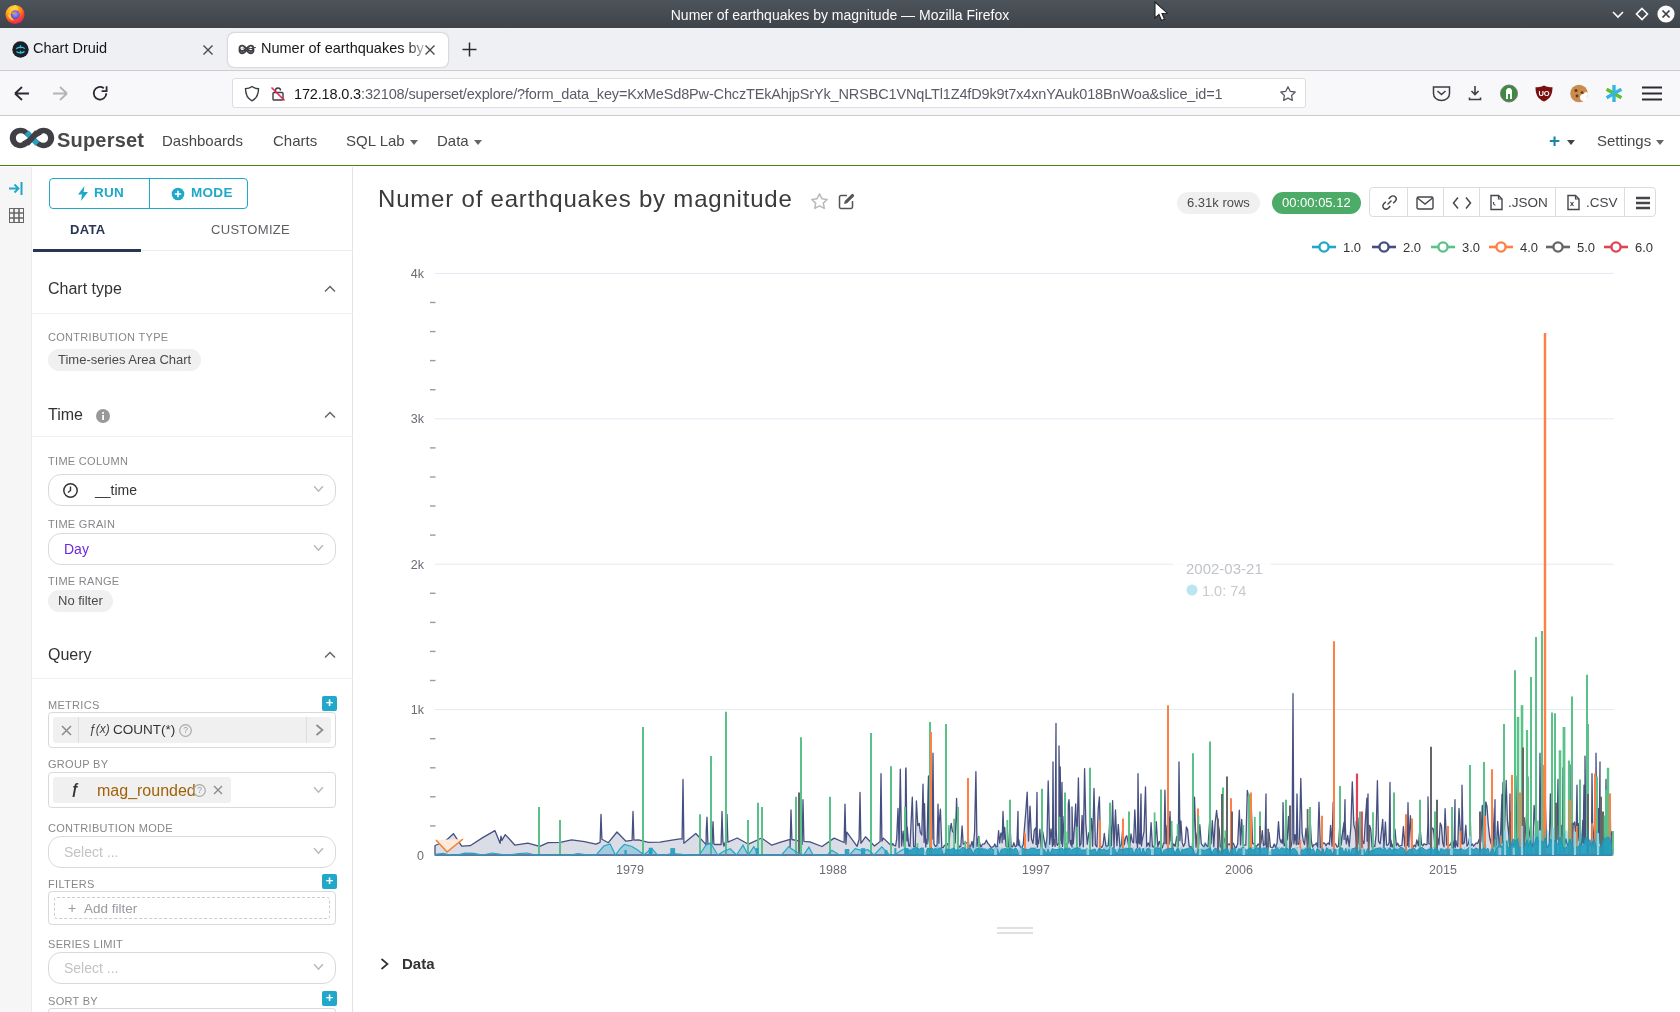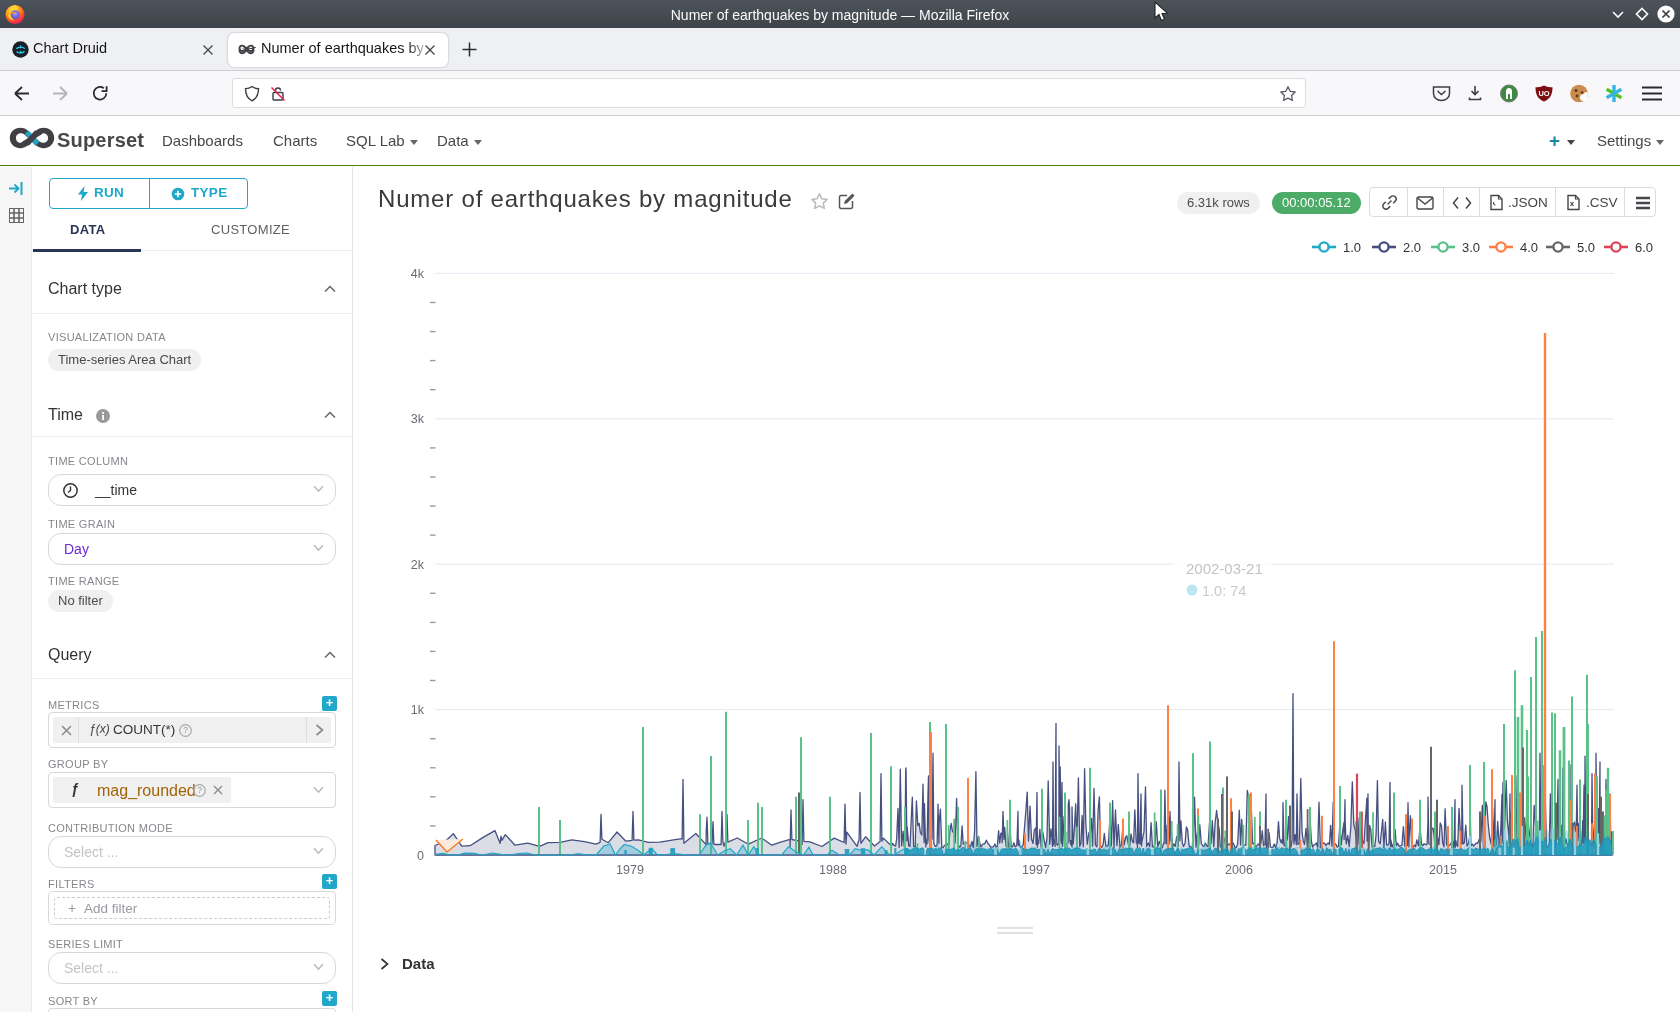--- a/index.html
+++ b/index.html
@@ -96,20 +96,21 @@
  </svg>
  <div class="urlfield">
   <svg class="abs" style="left:11px;top:6px" width="16" height="17" viewBox="0 0 16 17">
         <path d="M8 1.5 C10 3 12.5 3.6 14.5 3.6 C14.5 9.5 12.5 13.7 8 15.8 C3.5 13.7 1.5 9.5 1.5 3.6 C3.5 3.6 6 3 8 1.5 Z" fill="none" stroke="#3e3d45" stroke-width="1.4"></path>
       </svg>
   <svg class="abs" style="left:36px;top:6px" width="18" height="18" viewBox="0 0 18 18">
         <rect x="4" y="7.5" width="10" height="7.5" rx="1" fill="none" stroke="#3e3d45" stroke-width="1.4"></rect>
         <path d="M6.5 7.5 L6.5 5.5 A2.5 2.5 0 0 1 11.5 5.5" fill="none" stroke="#3e3d45" stroke-width="1.4"></path>
         <path d="M2.5 2.5 L15.5 15.5" stroke="#e22850" stroke-width="1.6"></path>
       </svg>
+  <div class="abs" style="left:61px;top:6.5px;font-size:14.5px;color:#15141a;letter-spacing:-0.15px">172.18.0.3<span style="color:#5b5b66">:32108/superset/explore/?form_data_key=KxMeSd8Pw-ChczTEkAhjpSrYk_NRSBC1VNqLTl1Z4fD9k9t7x4xnYAuk018BnWoa&amp;slice_id=1</span></div>
   <svg class="abs" style="left:1046px;top:6px" width="18" height="18" viewBox="0 0 18 18">
         <path d="M9 1.8 L11.2 6.3 L16.2 7 L12.6 10.5 L13.4 15.4 L9 13.1 L4.6 15.4 L5.4 10.5 L1.8 7 L6.8 6.3 Z" fill="none" stroke="#5b5b66" stroke-width="1.3" stroke-linejoin="round"></path>
       </svg>
  </div>
 
  <svg class="abs" style="left:1430px;top:83px;top:12px" width="240" height="22" viewBox="0 0 240 22">
   <path d="M3.5 4 L19.5 4 C19.5 4 19.5 9 19.5 10.5 C19.5 14.5 16 17.5 11.5 17.5 C7 17.5 3.5 14.5 3.5 10.5 Z" fill="none" stroke="#3e3d45" stroke-width="1.5"></path>
       <path d="M7.5 8 L11.5 11.5 L15.5 8" fill="none" stroke="#3e3d45" stroke-width="1.5"></path>
   <path d="M45 3 L45 11 M41.5 8 L45 11.5 L48.5 8 M39.5 14.5 L39.5 16.5 L50.5 16.5 L50.5 14.5" fill="none" stroke="#3e3d45" stroke-width="1.6"></path>
   <circle cx="79" cy="10.5" r="8.5" fill="#3d8a40"></circle>
@@ -165,34 +166,34 @@
  <div class="abs" style="left:17px;top:11px;width:199px;height:31px;border:1px solid #1fa8c9;border-radius:4px">
   <div class="abs" style="left:99px;top:0;width:1px;height:29px;background:#1fa8c9"></div>
   <svg class="abs" style="left:27px;top:7px" width="12" height="15" viewBox="0 0 12 15">
         <path d="M7.5 0 L1 8.5 L5 8.5 L4 15 L11 6 L6.6 6 Z" fill="#1fa8c9"></path>
       </svg>
   <div class="abs" style="left:44px;top:6px;font-size:13.5px;font-weight:bold;color:#1fa8c9;letter-spacing:.3px">RUN</div>
   <svg class="abs" style="left:121px;top:8px" width="14" height="14" viewBox="0 0 14 14">
         <circle cx="7" cy="7" r="6.3" fill="#1fa8c9"></circle>
         <path d="M7 3.8 L7 10.2 M3.8 7 L10.2 7" stroke="#fff" stroke-width="1.6"></path>
       </svg>
-  <div class="abs" style="left:141px;top:6px;font-size:13.5px;font-weight:bold;color:#1fa8c9;letter-spacing:.3px">TYPE</div>
+  <div class="abs" style="left:141px;top:6px;font-size:13.5px;font-weight:bold;color:#1fa8c9;letter-spacing:.3px">MODE</div>
  </div>
 
  <div class="abs" style="left:38px;top:55px;font-size:13px;color:#283555;font-weight:bold;letter-spacing:.3px">DATA</div>
  <div class="abs" style="left:179px;top:55px;font-size:13px;color:#5f5f64;letter-spacing:.3px">CUSTOMIZE</div>
  <div class="abs" style="left:0;top:83px;width:321px;height:1px;background:#ededed"></div>
  <div class="abs" style="left:1px;top:82px;width:108px;height:2.5px;background:#283555"></div>
  <div id="sb-rest">
       <div class="h2" style="left:16px;top:113px">Chart type</div>
 <svg class="abs" style="left:292px;top:118px" width="12" height="8" viewBox="0 0 12 8">
         <path d="M1 6.5 L6 1.5 L11 6.5" fill="none" stroke="#666" stroke-width="1.5"></path>
       </svg>
 <div class="divider" style="top:146px"></div>
-<div class="lab" style="left:16px;top:164px">VISUALIZATION DATA</div>
+<div class="lab" style="left:16px;top:164px">CONTRIBUTION TYPE</div>
 <div class="pill" style="left:16px;top:182px">Time-series Area Chart</div>
 <div class="h2" style="left:16px;top:239px">Time</div>
 <svg class="abs" style="left:64px;top:242px" width="14" height="14" viewBox="0 0 14 14">
         <circle cx="7" cy="7" r="7" fill="#999"></circle>
         <rect x="6.2" y="3" width="1.8" height="1.8" fill="#fff"></rect>
         <rect x="6.2" y="6" width="1.8" height="5" fill="#fff"></rect>
       </svg>
 <svg class="abs" style="left:292px;top:244px" width="12" height="8" viewBox="0 0 12 8">
         <path d="M1 6.5 L6 1.5 L11 6.5" fill="none" stroke="#666" stroke-width="1.5"></path>
       </svg>

